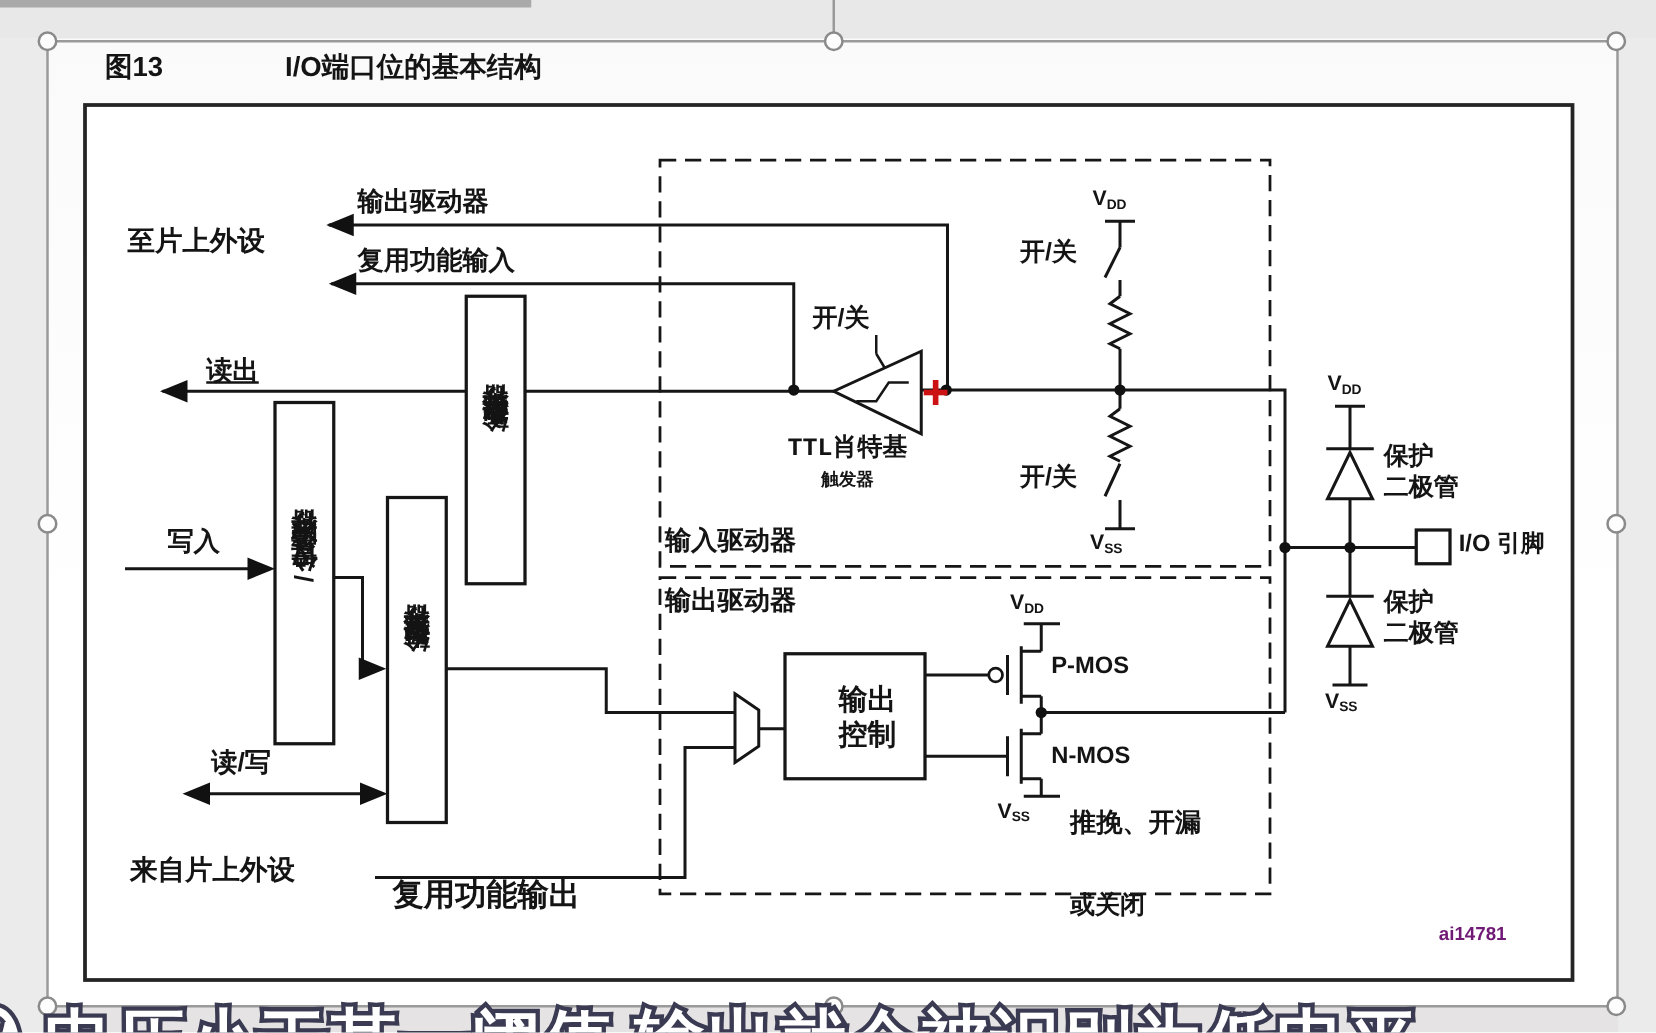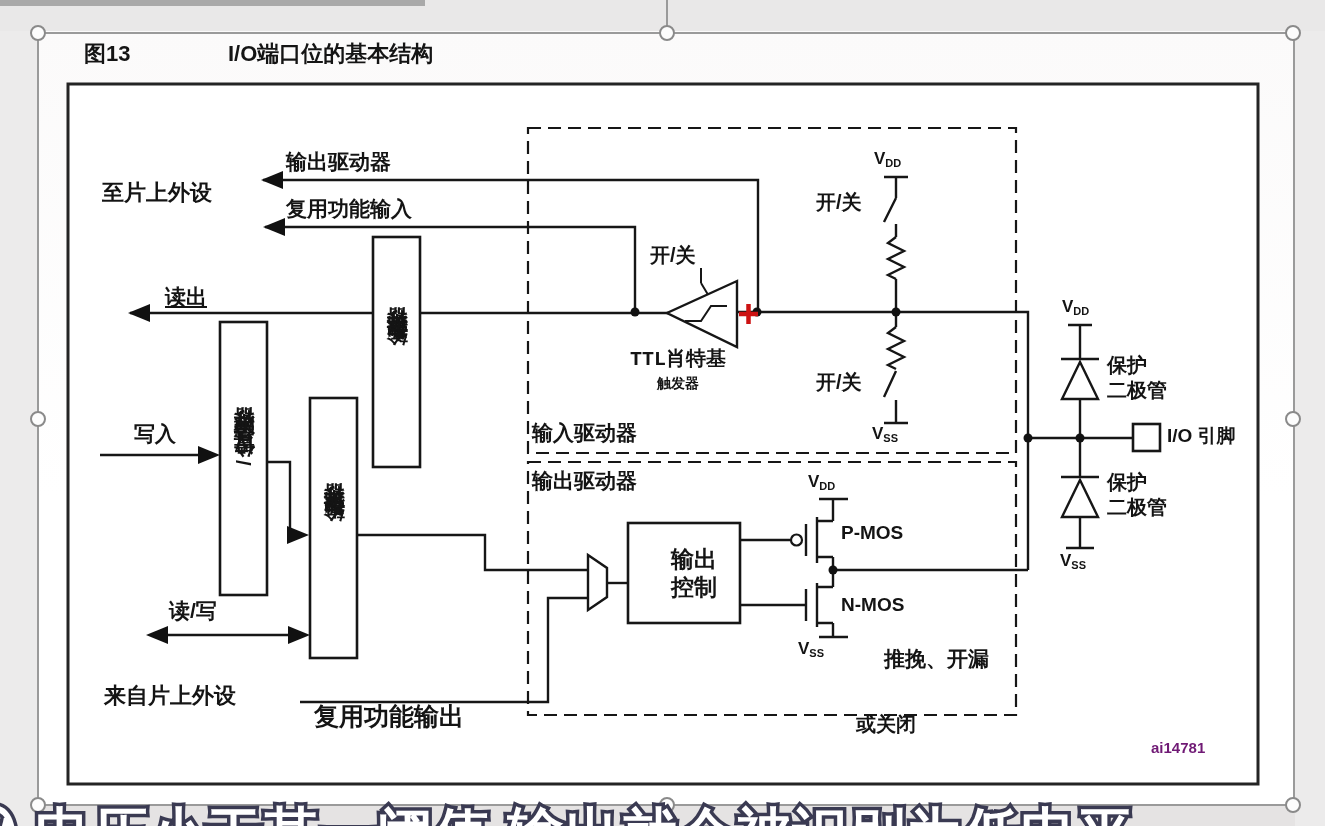--- a/index.html
+++ b/index.html
@@ -178,21 +178,21 @@
 <div class="lab ctr" style="left:618px;top:376px;width:120px;font-size:14px;">触发器</div>
 
 <div class="abs" style="left:628px;top:523px;width:132px;height:100px;display:flex;flex-direction:column;align-items:center;justify-content:center;">
   <div class="lab" style="position:static;font-size:23px;">输出</div>
   <div class="lab" style="position:static;font-size:23px;margin-top:4px;">控制</div>
 </div>
 
 <div class="lab" style="left:841px;top:523px;font-size:19px;">P-MOS</div>
 <div class="lab" style="left:841px;top:595px;font-size:19px;">N-MOS</div>
 
-<div class="lab" style="left:856px;top:648px;font-size:21px;margin-left:28px;">推挽、开漏</div>
+<div class="lab" style="left:856px;top:648px;font-size:21px;">推挽、开漏</div>
 <div class="lab" style="left:856px;top:714px;font-size:20px;">或关闭</div>
 
 <div class="lab" style="left:1107px;top:355px;font-size:20px;">保护</div>
 <div class="lab" style="left:1107px;top:380px;font-size:20px;">二极管</div>
 <div class="lab" style="left:1107px;top:472px;font-size:20px;">保护</div>
 <div class="lab" style="left:1107px;top:497px;font-size:20px;">二极管</div>
 
 <div class="lab" style="left:1167px;top:426px;font-size:19px;">I/O 引脚</div>
 <div class="lab" style="left:1151px;top:740px;font-size:15px;font-weight:600;color:#701a75;">ai14781</div>
 

